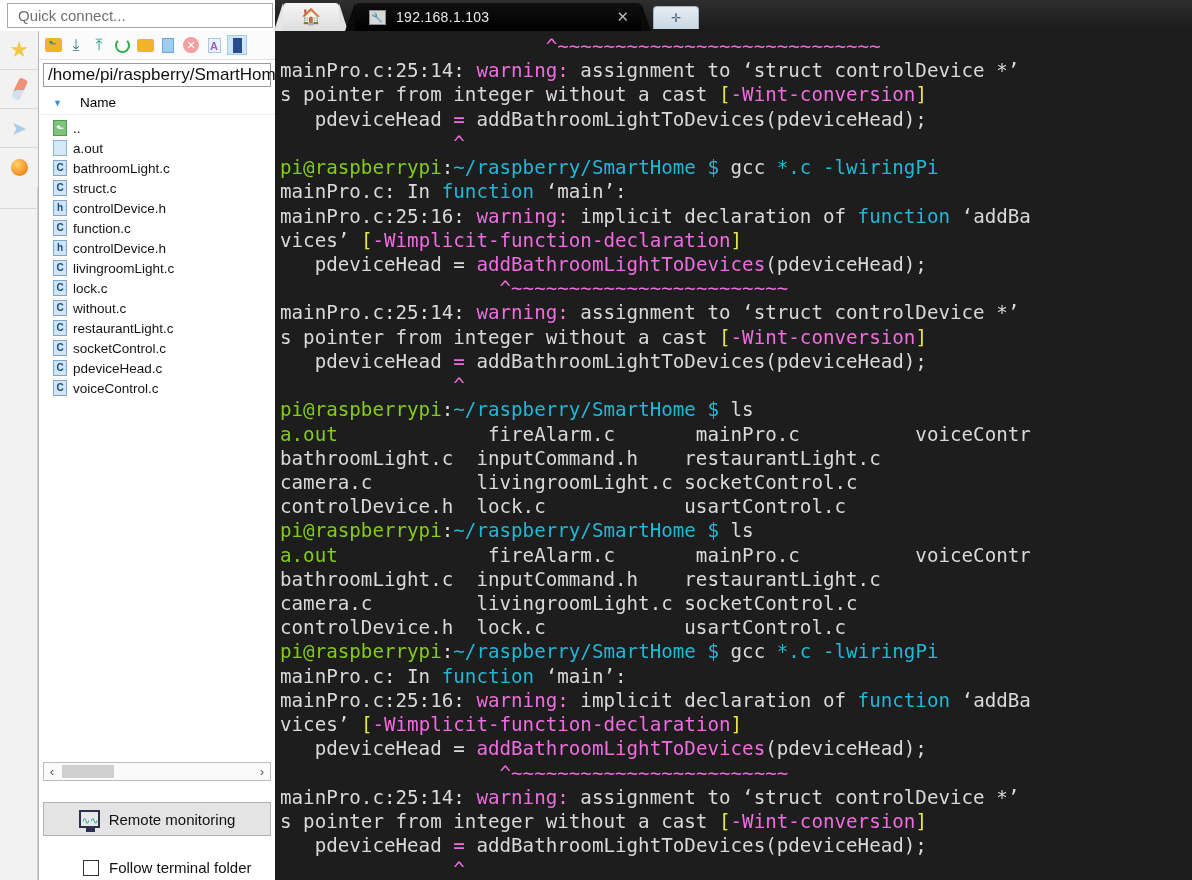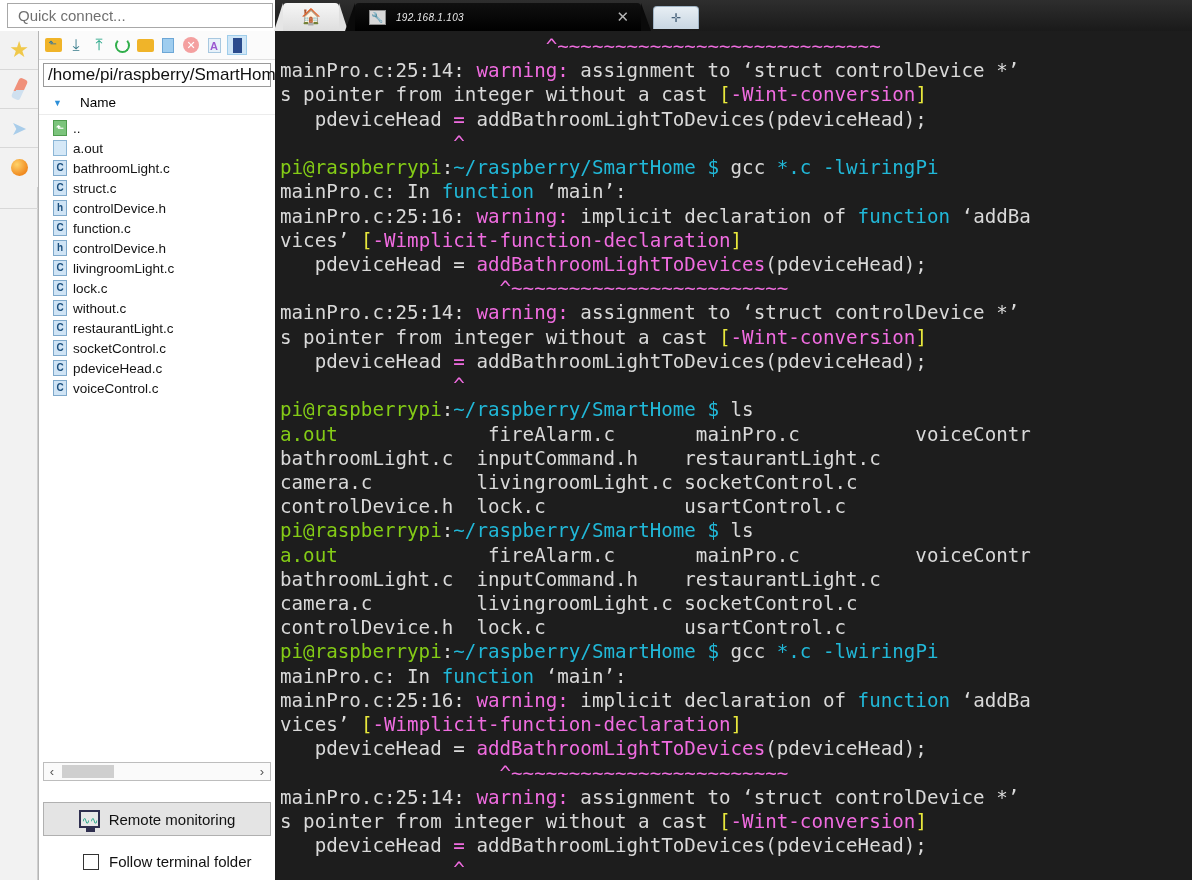--- a/index.html
+++ b/index.html
@@ -93,21 +93,21 @@
     position: absolute; left: 4px; bottom: 44px; width: 228px; height: 34px;
     background: #e4e4e4; border: 1px solid #b0b0b0;
     display: flex; align-items: center; justify-content: center; gap: 9px;
     font-size: 15px; color: #111;
   }
   #monitor-ico { width: 21px; height: 18px; background:#e8e8e8; border:2px solid #2f2f4f; position:relative;}
   #monitor-ico:after{content:""; position:absolute; left:5px; bottom:-6px; width:9px; height:4px; background:#2f2f4f;}
   #monitor-wave { position:absolute; left:1px; top:4px; font-size:10px; color:#17a07f; line-height:1; }
 
   #follow-row {
-    position: absolute; left: 44px; bottom: 10px; display: flex; align-items: center; gap: 10px;
+    position: absolute; left: 44px; bottom: 4px; display: flex; align-items: center; gap: 10px;
     font-size: 15px; color:#111;
   }
   #follow-box { width: 16px; height: 16px; border: 1px solid #333; background:#fff; }
 
   
   #right-col { width: 917px; height: 880px; position: relative; flex: 0 0 917px; }
   #tabstrip {
     width: 917px; height: 31px; position: relative;
     background: linear-gradient(#2e2e2e, #1a1a1a);
   }
@@ -139,21 +139,21 @@
     padding-left: 14px; gap: 10px;
   }
   #tab-active:before{
     content:""; position:absolute; left:-10px; bottom:0; width:0;height:0;
     border-bottom: 28px solid #0a0a0a; border-left: 10px solid transparent;
   }
   #tab-active:after{
     content:""; position:absolute; right:-10px; bottom:0; width:0;height:0;
     border-bottom: 28px solid #0a0a0a; border-right: 10px solid transparent;
   }
-  #tab-title { font-size: 10px; color:#e9e9e9; letter-spacing: .3px; font-style: italic; }
+  #tab-title { font-size: 14px; color:#e9e9e9; letter-spacing: .3px; }
   #tab-close { position:absolute; right: 12px; top:6px; color:#b7b7b7; font-size:15px; line-height:1; }
   #tab-key { width:17px; height:15px; background:#d8d8d8; border:1px solid #8e8e8e;
              display:flex;align-items:center;justify-content:center;font-size:10px; }
 
   #tab-new {
     left: 378px; width: 46px; height: 23px; top: 6px;
     background: linear-gradient(#e7eef4,#c8d6e2);
     border: 1px solid #9fb3c4;
     border-bottom: none;
     justify-content: center;

